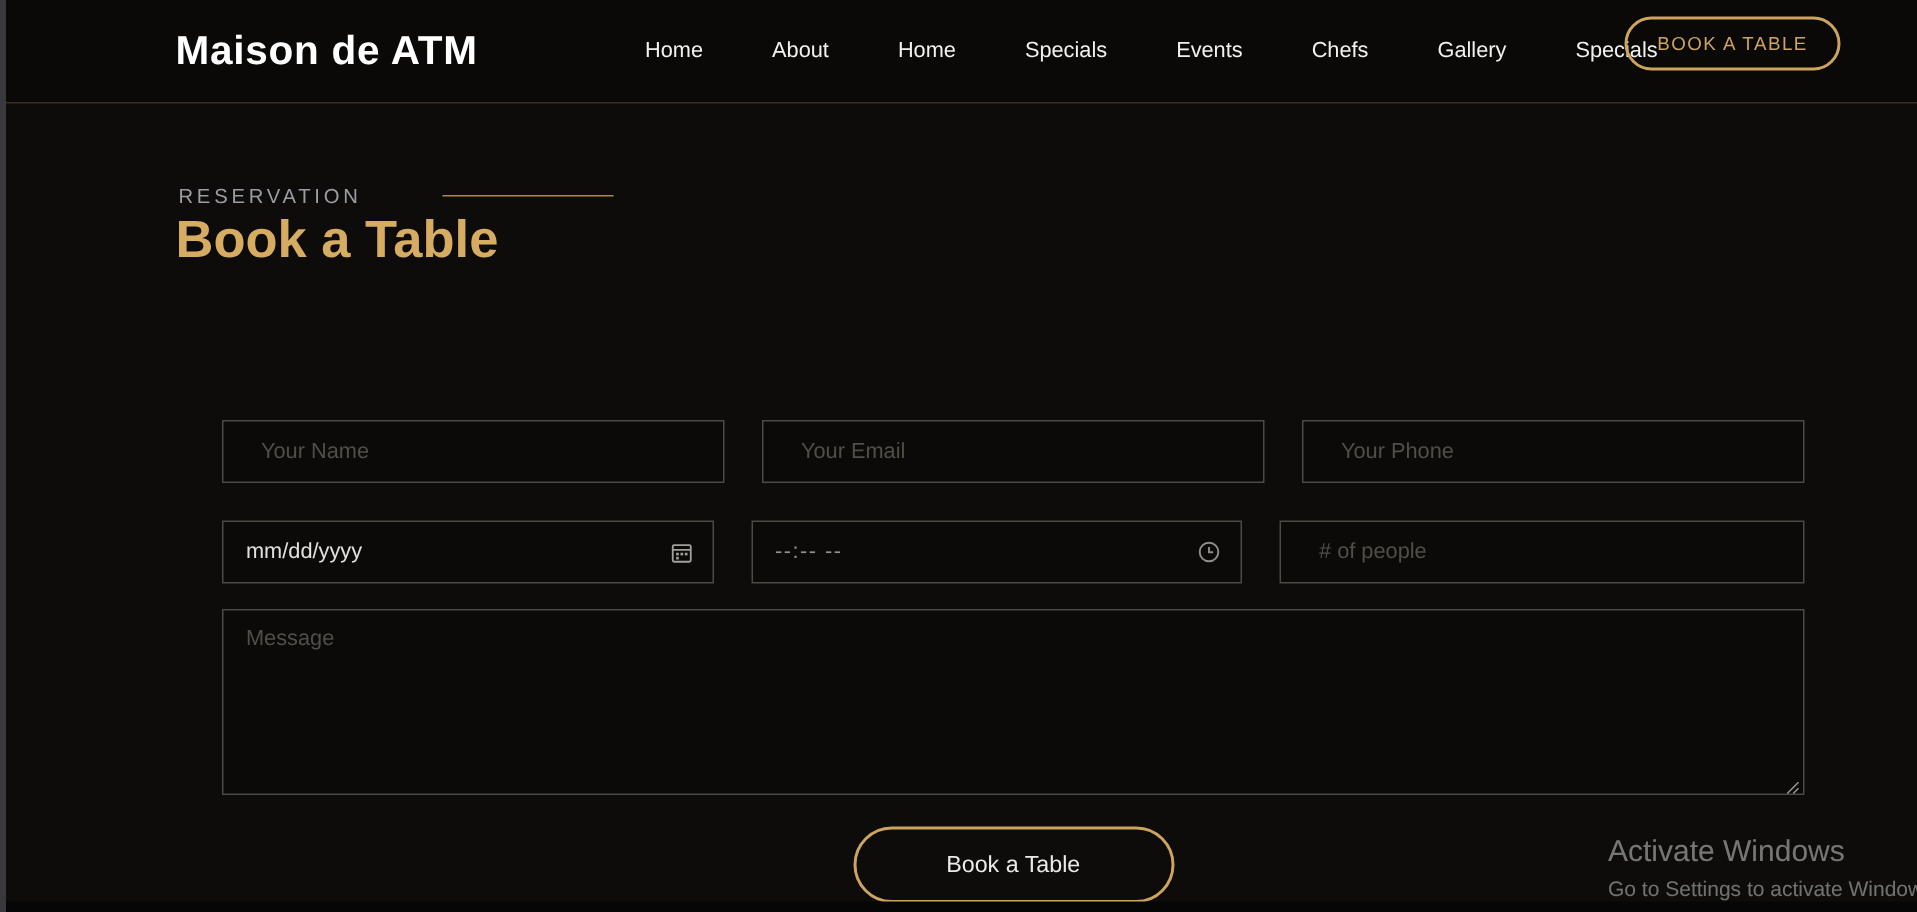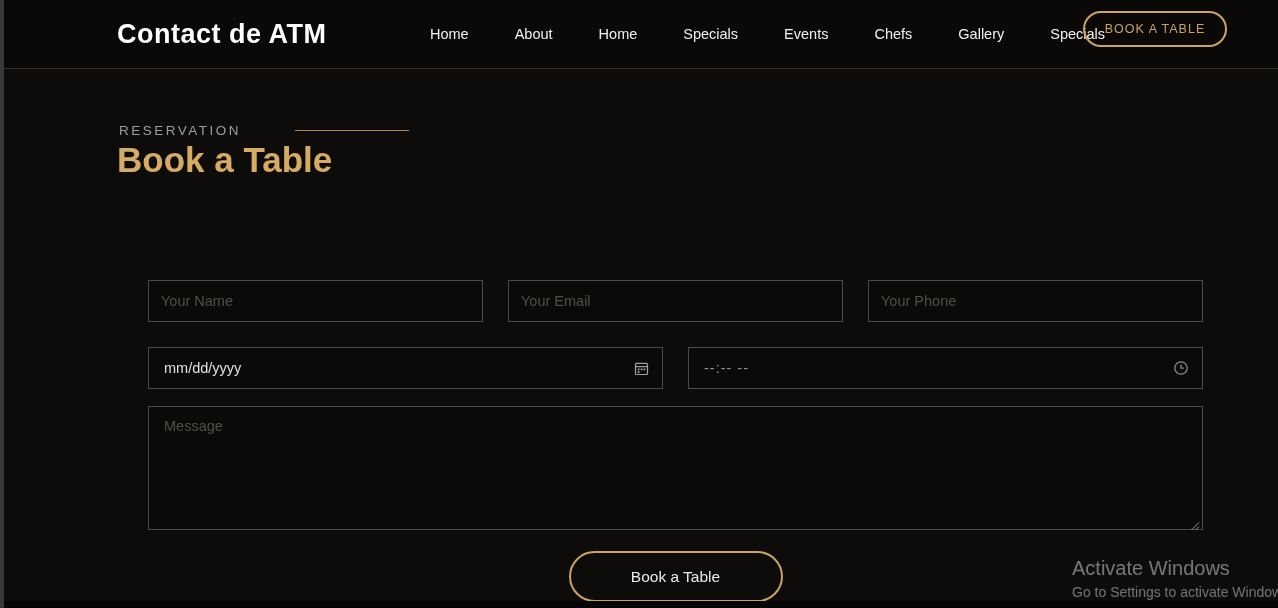--- a/index.html
+++ b/index.html
@@ -69,21 +69,21 @@
   }
 
   
   .res-form { position: absolute; left: 148px; top: 280px; width: 1055px; }
   .form-row { display: flex; gap: 25px; margin-bottom: 25px; }
   .form-row.second { margin-bottom: 17px; }
 
   .text-field {
     flex: 1; height: 42px; box-sizing: border-box;
     background: #0b0a08; border: 1px solid #4d4943; border-radius: 0;
-    color: #dcdad7; font-size: 14.5px; padding: 0 12px; outline: none;
+    color: #dcdad7; font-size: 14.5px; padding: 0 25px; outline: none;
     font-family: "Liberation Sans", sans-serif;
   }
   .text-field::placeholder { color: #524e47; opacity: 1; }
 
   .picker-field {
     flex: 1; height: 42px; box-sizing: border-box;
     background: #0b0a08; border: 1px solid #4d4943;
     display: flex; align-items: center; justify-content: space-between;
     padding: 0 13px 0 15px; cursor: text;
   }
@@ -125,21 +125,21 @@
   }
 </style>
 </head>
 <body>
 
 <div id="screen">
 
   <div class="edge-strip"></div>
 
   <header>
-    <div class="logo">Contact de ATM</div>
+    <div class="logo">Maison de ATM</div>
     <nav>
       <a>Home</a>
       <a>About</a>
       <a>Home</a>
       <a>Specials</a>
       <a>Events</a>
       <a>Chefs</a>
       <a>Gallery</a>
       <a>Specials</a>
     </nav>
@@ -176,20 +176,21 @@
       </div>
       <div class="picker-field">
         <span class="picker-value dim">--:-- --</span>
         <span class="picker-icon">
           <svg width="16" height="16" viewBox="0 0 16 16">
             <circle cx="8" cy="8" r="6.2" fill="none" stroke="#8f8d89" stroke-width="1.3"></circle>
             <path d="M8 4.6 V8.2 H10.8" fill="none" stroke="#8f8d89" stroke-width="1.3"></path>
           </svg>
         </span>
       </div>
+      <input class="text-field" type="text" placeholder="# of people" style="">
     </div>
 
     <div class="textarea-wrap">
       <textarea class="message-field" placeholder="Message" style=""></textarea>
       <span class="resize-handle">
         <svg width="10" height="10" viewBox="0 0 10 10">
           <path d="M9 1.5 L1.5 9 M9 5.5 L5.5 9" stroke="#9a9894" stroke-width="1" fill="none"></path>
         </svg>
       </span>
     </div>

